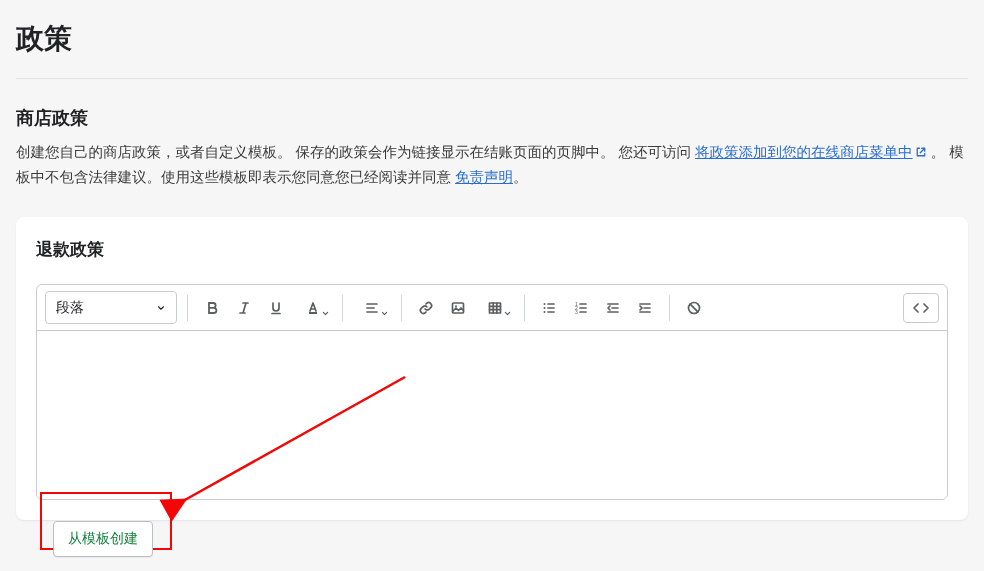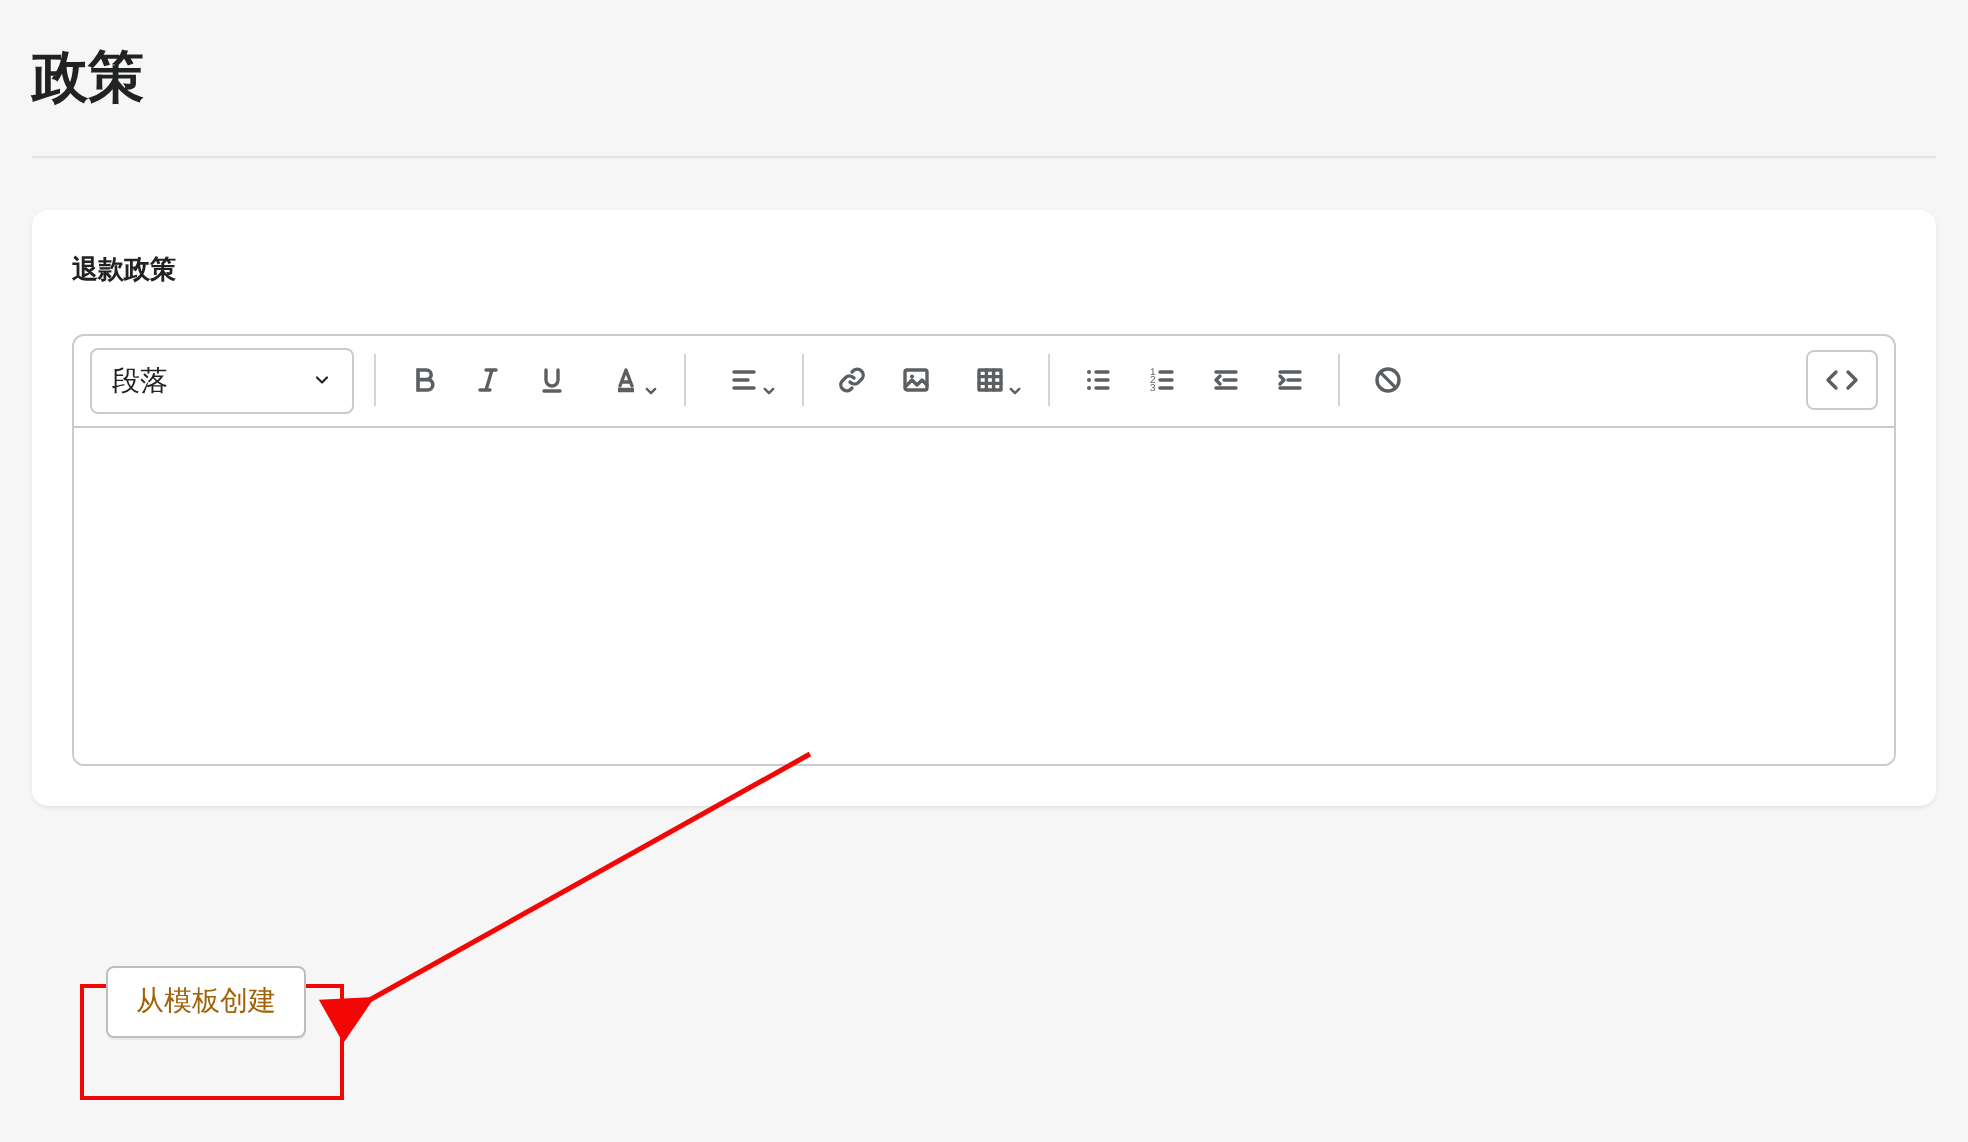--- a/index.html
+++ b/index.html
@@ -47,21 +47,21 @@
     margin-left: 2px;
   }
   .card {
     background: #fff;
     border-radius: 8px;
     box-shadow: 0 1px 2px rgba(0,0,0,0.08);
     margin-top: 26px;
     padding: 20px 20px 20px 20px;
   }
   h3.card-title {
-    font-size: 13px;
+    font-size: 17px;
     font-weight: 700;
     margin-bottom: 22px;
   }
   .editor {
     border: 1px solid #c9cccf;
     border-radius: 6px;
     overflow: hidden;
   }
   .toolbar {
     display: flex;
@@ -138,47 +138,55 @@
     left: 40px;
     top: 492px;
     width: 132px;
     height: 58px;
     border: 2.5px solid #f30606;
     pointer-events: none;
   }
   .template-btn {
     position: absolute;
     left: 53px;
-    top: 483px;
+    top: 521px;
     border: 1px solid #babfc3;
     background: #fff;
     border-radius: 4px;
     padding: 8px 14px;
     font-size: 14px;
     cursor: pointer;
-    color: #a16207;
+    color: #15803d;
     box-shadow: 0 1px 0 rgba(0,0,0,0.05);
   }
   .arrow-svg {
     position: absolute;
     left: 155px;
     top: 369px;
     width: 260px;
     height: 165px;
     pointer-events: none;
   }
   svg { display: block; }
   .ic { fill: none; stroke: currentColor; stroke-width: 1.7; stroke-linecap: round; stroke-linejoin: round; }
 </style>
 </head>
 <body>
 
 <div class="page">
   <h1 class="page-title">政策</h1>
 
+  <div class="section">
+    <h2 class="section-heading">商店政策</h2>
+    <p class="section-desc">
+      <span>创建您自己的商店政策，或者自定义模板。 保存的政策会作为链接显示在结账页面的页脚中。 您还可访问 </span><a href="#" class="link"><span>将政策添加到您的在线商店菜单中</span><svg class="ext-icon" viewBox="0 0 16 16">
+            <path class="ic" stroke="#2c6ecb" d="M6 3H3v10h10v-3M9 3h4v4M13 3L7 9"></path>
+          </svg></a><span> 。 模板中不包含法律建议。使用这些模板即表示您同意您已经阅读并同意 </span><a href="#" class="link">免责声明</a><span>。</span>
+    </p>
+  </div>
 
   <div class="card">
     <h3 class="card-title">退款政策</h3>
 
     <div class="editor">
       <div class="toolbar">
 
         <div class="tb-select">
           <span>段落</span>
           <svg class="chev" viewBox="0 0 16 16">

